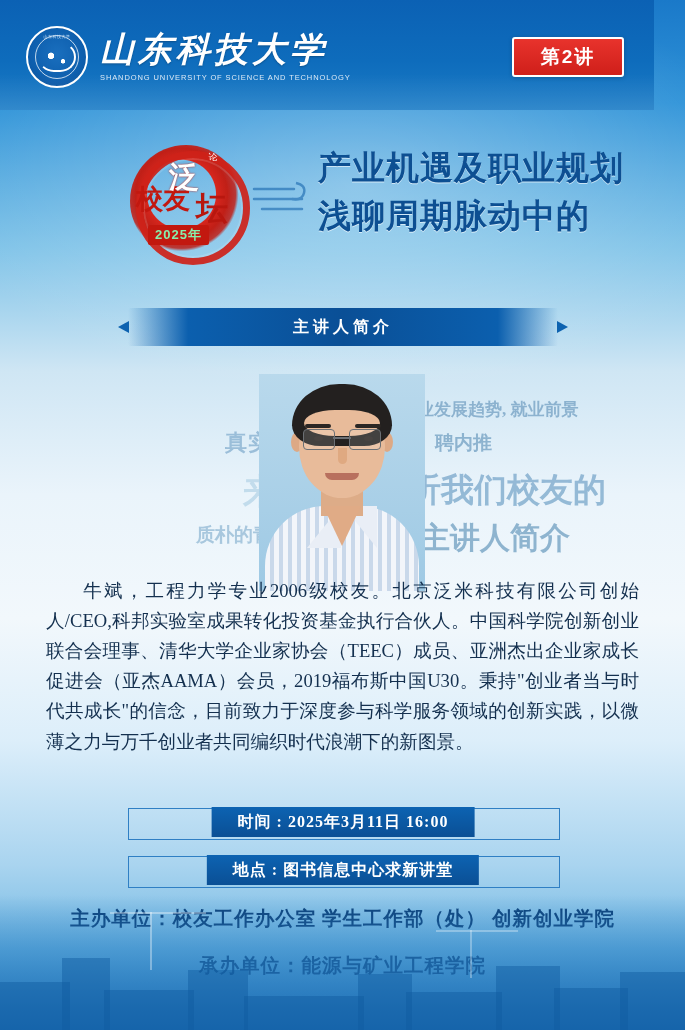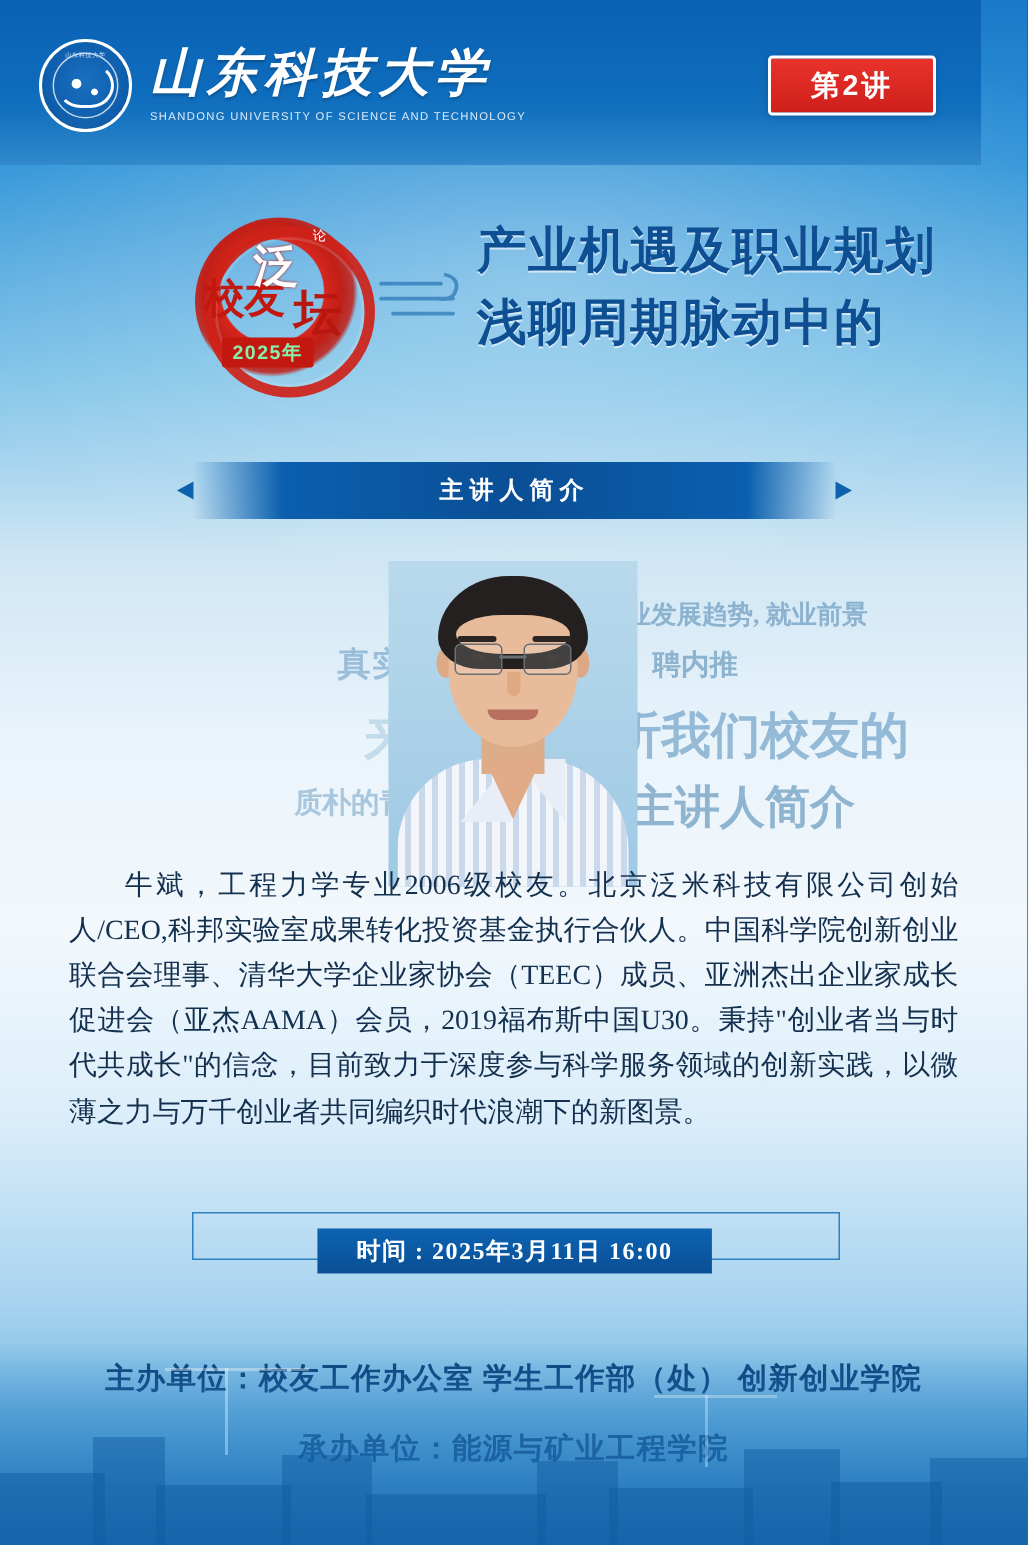--- a/index.html
+++ b/index.html
@@ -216,21 +216,20 @@
     position:absolute;left:0;top:0;width:430px;height:30px;
     border:1px solid #2f7fc4;
   }
   .infobar .inner{
     position:absolute;left:50%;top:-1px;transform:translateX(-50%);
     height:30px;padding:0 26px;
     background:linear-gradient(180deg,#0d63b2 0%,#0a4f95 100%);
     color:#fff;font-size:16px;font-weight:bold;letter-spacing:1px;
     display:flex;align-items:center;justify-content:center;white-space:nowrap;
     font-family:"Liberation Serif","DejaVu Serif",serif;
-    margin-top:12px;
   }
   #time-bar{top:808px;}
   #place-bar{top:856px;}
 
   
   .orgs{
     position:absolute;left:0;top:905px;width:685px;text-align:center;
     font-family:"Liberation Serif","DejaVu Serif",serif;
     color:#0c3f77;font-weight:bold;
   }
@@ -338,20 +337,24 @@
     <div class="ph-nose"></div>
     <div class="ph-mouth"></div>
   </div>
 
   <div class="bio">牛斌，工程力学专业2006级校友。北京泛米科技有限公司创始人/CEO,科邦实验室成果转化投资基金执行合伙人。中国科学院创新创业联合会理事、清华大学企业家协会（TEEC）成员、亚洲杰出企业家成长促进会（亚杰AAMA）会员，2019福布斯中国U30。秉持"创业者当与时代共成长"的信念，目前致力于深度参与科学服务领域的创新实践，以微薄之力与万千创业者共同编织时代浪潮下的新图景。</div>
 
   <div class="infobar" id="time-bar">
     <div class="frame"></div>
     <div class="inner">时间 : 2025年3月11日 16:00</div>
   </div>
+  <div class="infobar" id="place-bar">
+    <div class="frame"></div>
+    <div class="inner">地点 : 图书信息中心求新讲堂</div>
+  </div>
 
   <div class="orgs">
     <div class="org1">主办单位：校友工作办公室  学生工作部（处）  创新创业学院</div>
     <div class="org2">承办单位：能源与矿业工程学院</div>
   </div>
 
   <div class="skyline">
     <div class="sk a"></div>
     <div class="sk b"></div>
     <div class="sk c"></div>

